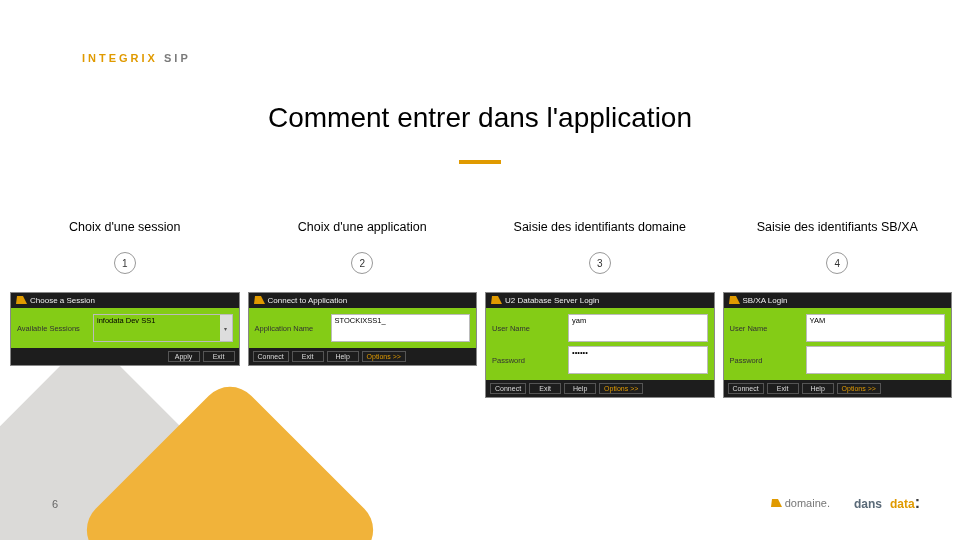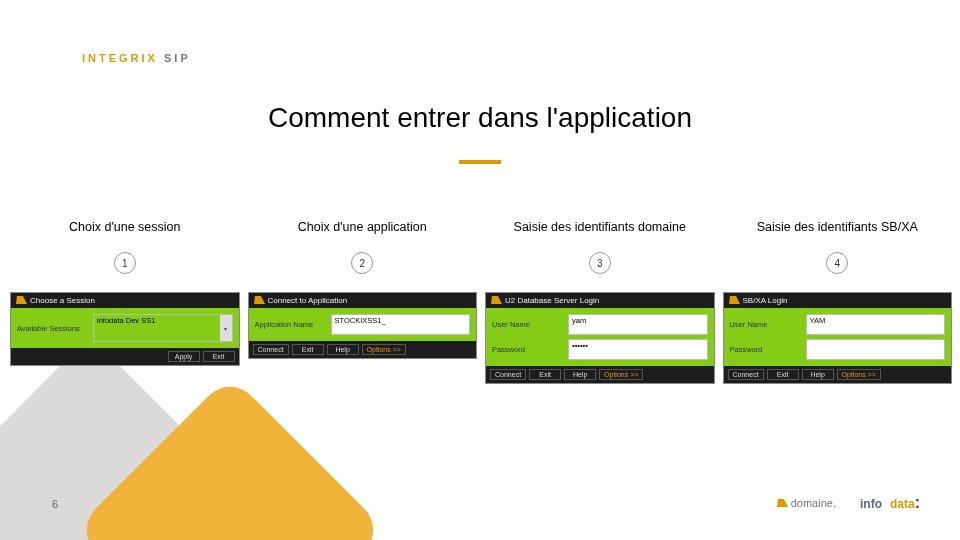--- a/index.html
+++ b/index.html
@@ -119,21 +119,21 @@
     font-size: 7.5px;
     color: #333;
     min-width: 70px;
   }
   .form-row .inp {
     border: 1px solid #bbb;
     background: #fff;
     font-size: 7.5px;
     padding: 1px 3px;
     flex: 1;
-    height: 21px;
+    height: 28px;
     line-height: 10px;
     overflow: hidden;
   }
   .hl-box {
     border: 2px solid #e09a00;
   }
   .dlg-buttons {
     background: #1d1d1d;
     display: flex;
     padding: 3px 4px;
@@ -337,15 +337,15 @@
 <div class="shape2"></div>
 
 <div class="slide-num">6</div>
 
 <div class="footer-logos">
   <div class="logo-integrix">
     <span class="dlg-icon"></span>
     <span>domaine.</span>
   </div>
   <div class="logo-infodata">
-    <span class="info">info</span><span class="data">data</span><span class="colon">:</span>
+    <span class="info">dans</span><span class="data">data</span><span class="colon">:</span>
   </div>
 </div>
 
 </body></html>

